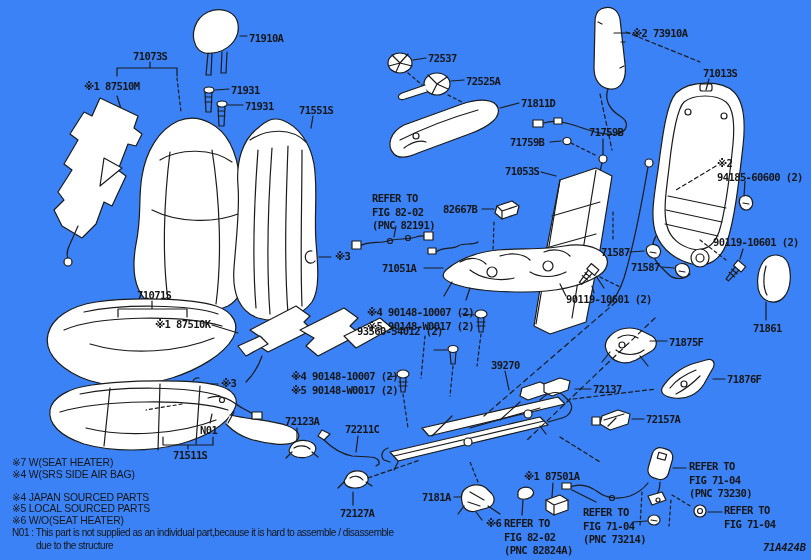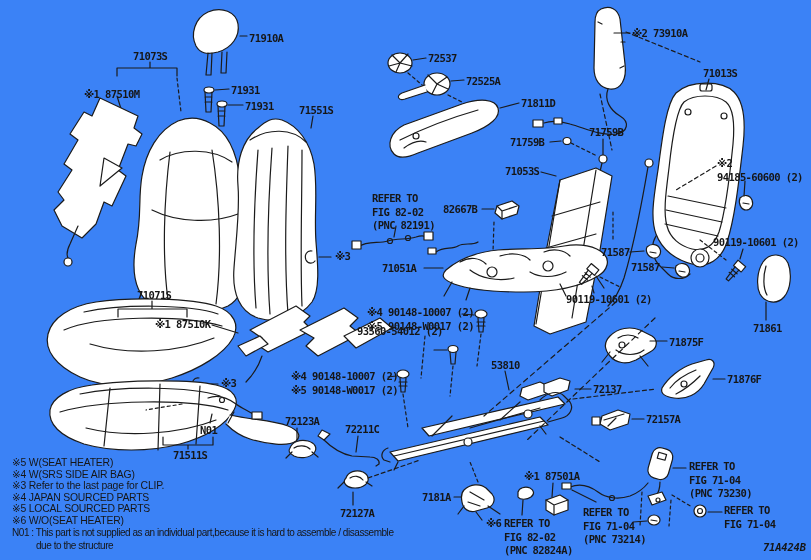--- a/index.html
+++ b/index.html
@@ -369,21 +369,21 @@
     <path d="M560,437 L600,462" stroke-dasharray="4 3"></path>
     <path d="M642,492 L640,526 M671,500 L669,526" stroke-dasharray="3 3"></path>
     <path d="M425,336 L421,378" stroke-dasharray="3 3"></path>
   </g>
 
  </g>
 </svg>
 
 <div class="pl" style="left:249px;top:32px">71910A</div>
 <div class="pl" style="left:133px;top:50px">71073S</div>
-<div class="pl" style="left:84px;top:88px">※1 87510M</div>
+<div class="pl" style="left:84px;top:80px">※1 87510M</div>
 <div class="pl" style="left:231px;top:84px">71931</div>
 <div class="pl" style="left:245px;top:100px">71931</div>
 <div class="pl" style="left:299px;top:104px">71551S</div>
 <div class="pl" style="left:428px;top:52px">72537</div>
 <div class="pl" style="left:466px;top:75px">72525A</div>
 <div class="pl" style="left:521px;top:97px">71811D</div>
 <div class="pl" style="left:632px;top:27px">※2 73910A</div>
 <div class="pl" style="left:703px;top:67px">71013S</div>
 <div class="pl" style="left:510px;top:136px">71759B</div>
 <div class="pl" style="left:589px;top:126px">71759B</div>
@@ -403,21 +403,21 @@
 <div class="pl" style="left:669px;top:336px">71875F</div>
 <div class="pl" style="left:367px;top:306px">※4 90148-10007 (2)
 ※5 90148-W0017 (2)</div>
 <div class="pl" style="left:357px;top:325px">93560-54012 (2)</div>
 <div class="pl" style="left:291px;top:370px">※4 90148-10007 (2)
 ※5 90148-W0017 (2)</div>
 <div class="pl" style="left:137px;top:289px">71071S</div>
 <div class="pl" style="left:155px;top:318px">※1 87510K</div>
 <div class="pl" style="left:335px;top:250px">※3</div>
 <div class="pl" style="left:221px;top:377px">※3</div>
-<div class="pl" style="left:491px;top:359px">53810</div>
+<div class="pl" style="left:491px;top:359px">39270</div>
 <div class="pl" style="left:593px;top:383px">72137</div>
 <div class="pl" style="left:727px;top:373px">71876F</div>
 <div class="pl" style="left:646px;top:413px">72157A</div>
 <div class="pl" style="left:285px;top:415px">72123A</div>
 <div class="pl" style="left:345px;top:423px">72211C</div>
 <div class="pl" style="left:340px;top:507px">72127A</div>
 <div class="pl" style="left:422px;top:491px">7181A</div>
 <div class="pl" style="left:524px;top:470px">※1 87501A</div>
 <div class="pl" style="left:486px;top:517px">※6</div>
 <div class="pl" style="left:504px;top:517px">REFER TO
@@ -428,22 +428,21 @@
 (PNC 73230)</div>
 <div class="pl" style="left:583px;top:506px">REFER TO
 FIG 71-04
 (PNC 73214)</div>
 <div class="pl" style="left:724px;top:504px">REFER TO
 FIG 71-04</div>
 <div class="pl" style="left:200px;top:424px">N01</div>
 <div class="pl" style="left:173px;top:449px">71511S</div>
 <div class="pl code" style="left:763px;top:541px">71A424B</div>
 
-<div class="lg" style="left:12px;top:457px">※5 W(SEAT HEATER)</div>
+<div class="lg" style="left:12px;top:457px">※7 W(SEAT HEATER)</div>
 <div class="lg" style="left:12px;top:468.5px">※4 W(SRS SIDE AIR BAG)</div>
-<div class="lg" style="left:12px;top:480px">※3 Refer to the last page for CLIP.</div>
 <div class="lg" style="left:12px;top:491.5px">※4 JAPAN SOURCED PARTS</div>
 <div class="lg" style="left:12px;top:503px">※5 LOCAL SOURCED PARTS</div>
 <div class="lg" style="left:12px;top:514.5px">※6 W/O(SEAT HEATER)</div>
 <div class="lg note" style="left:12px;top:526.5px">N01 : This part is not supplied as an individual part,because it is hard to assemble / disassemble</div>
 <div class="lg note" style="left:36px;top:540px">due to the structure</div>
 
 </div>
 
 </body></html>

